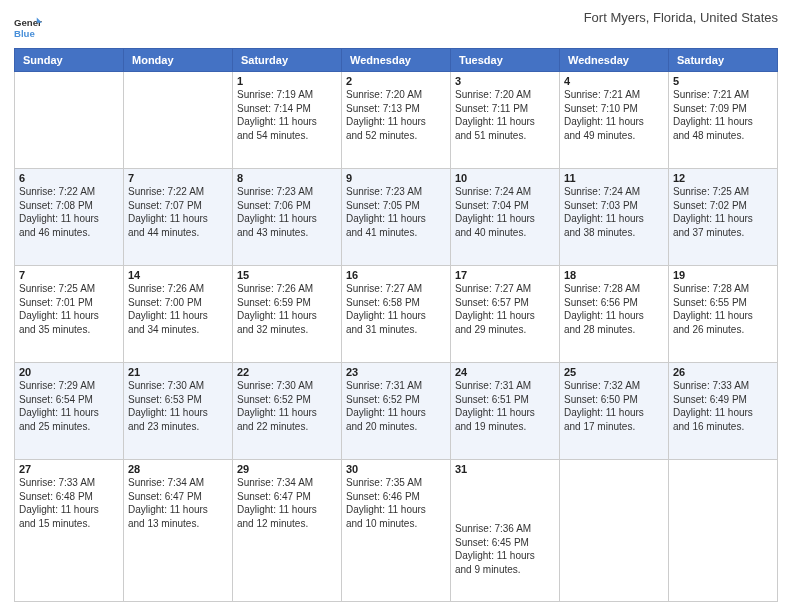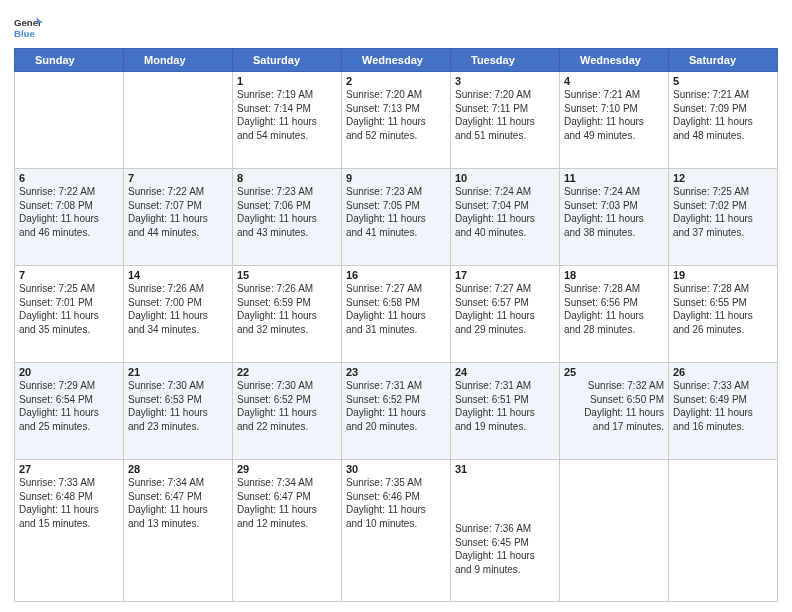--- a/index.html
+++ b/index.html
@@ -51,21 +51,21 @@
       border: 1px solid #ccc;
       border-collapse: collapse;
       width: 100%;
       table-layout: fixed;
     }
     .calendar th {
       background: #4472c4;
       color: #fff;
       font-size: 11px;
       font-weight: bold;
-      padding: 5px 20px;
+      padding: 5px 8px;
       text-align: left;
       border: 1px solid #3a62b0;
     }
     .calendar td {
       border: 1px solid #ccc;
       vertical-align: top;
       padding: 3px 4px;
       font-size: 9.5px;
       color: #222;
       background: #fff;
@@ -93,20 +93,21 @@
 <div class="page">
   <div class="header">
     <div class="logo">
       <svg class="logo-icon" viewBox="0 0 32 32">
         <text x="0" y="14" font-size="11" font-weight="bold" fill="#333" font-family="Arial">General</text>
         <text x="0" y="26" font-size="11" font-weight="bold" fill="#4a90d9" font-family="Arial">Blue</text>
         <polygon points="26,4 32,10 26,10" fill="#4a90d9"></polygon>
       </svg>
     </div>
     <div class="title-block">
+      <div class="subtitle">Fort Myers, Florida, United States</div>
     </div>
   </div>
 
   <table class="calendar">
     <thead>
       <tr>
       <th>Sunday</th>
           <th>Monday</th>
           <th>Saturday</th>
           <th>Wednesday</th>
@@ -288,21 +289,21 @@
           </td>
           <td>
             <span class="day-num">24</span>
             <div class="day-detail" style="white-space: pre-line;">Sunrise: 7:31 AM
 Sunset: 6:51 PM
 Daylight: 11 hours
 and 19 minutes.</div>
           </td>
           <td>
             <span class="day-num">25</span>
-            <div class="day-detail" style="white-space: pre-line; text-align: right;">Sunrise: 7:32 AM
+            <div class="day-detail" style="white-space: pre-line;">Sunrise: 7:32 AM
 Sunset: 6:50 PM
 Daylight: 11 hours
 and 17 minutes.</div>
           </td>
           <td>
             <span class="day-num">26</span>
             <div class="day-detail" style="white-space: pre-line;">Sunrise: 7:33 AM
 Sunset: 6:49 PM
 Daylight: 11 hours
 and 16 minutes.</div>

